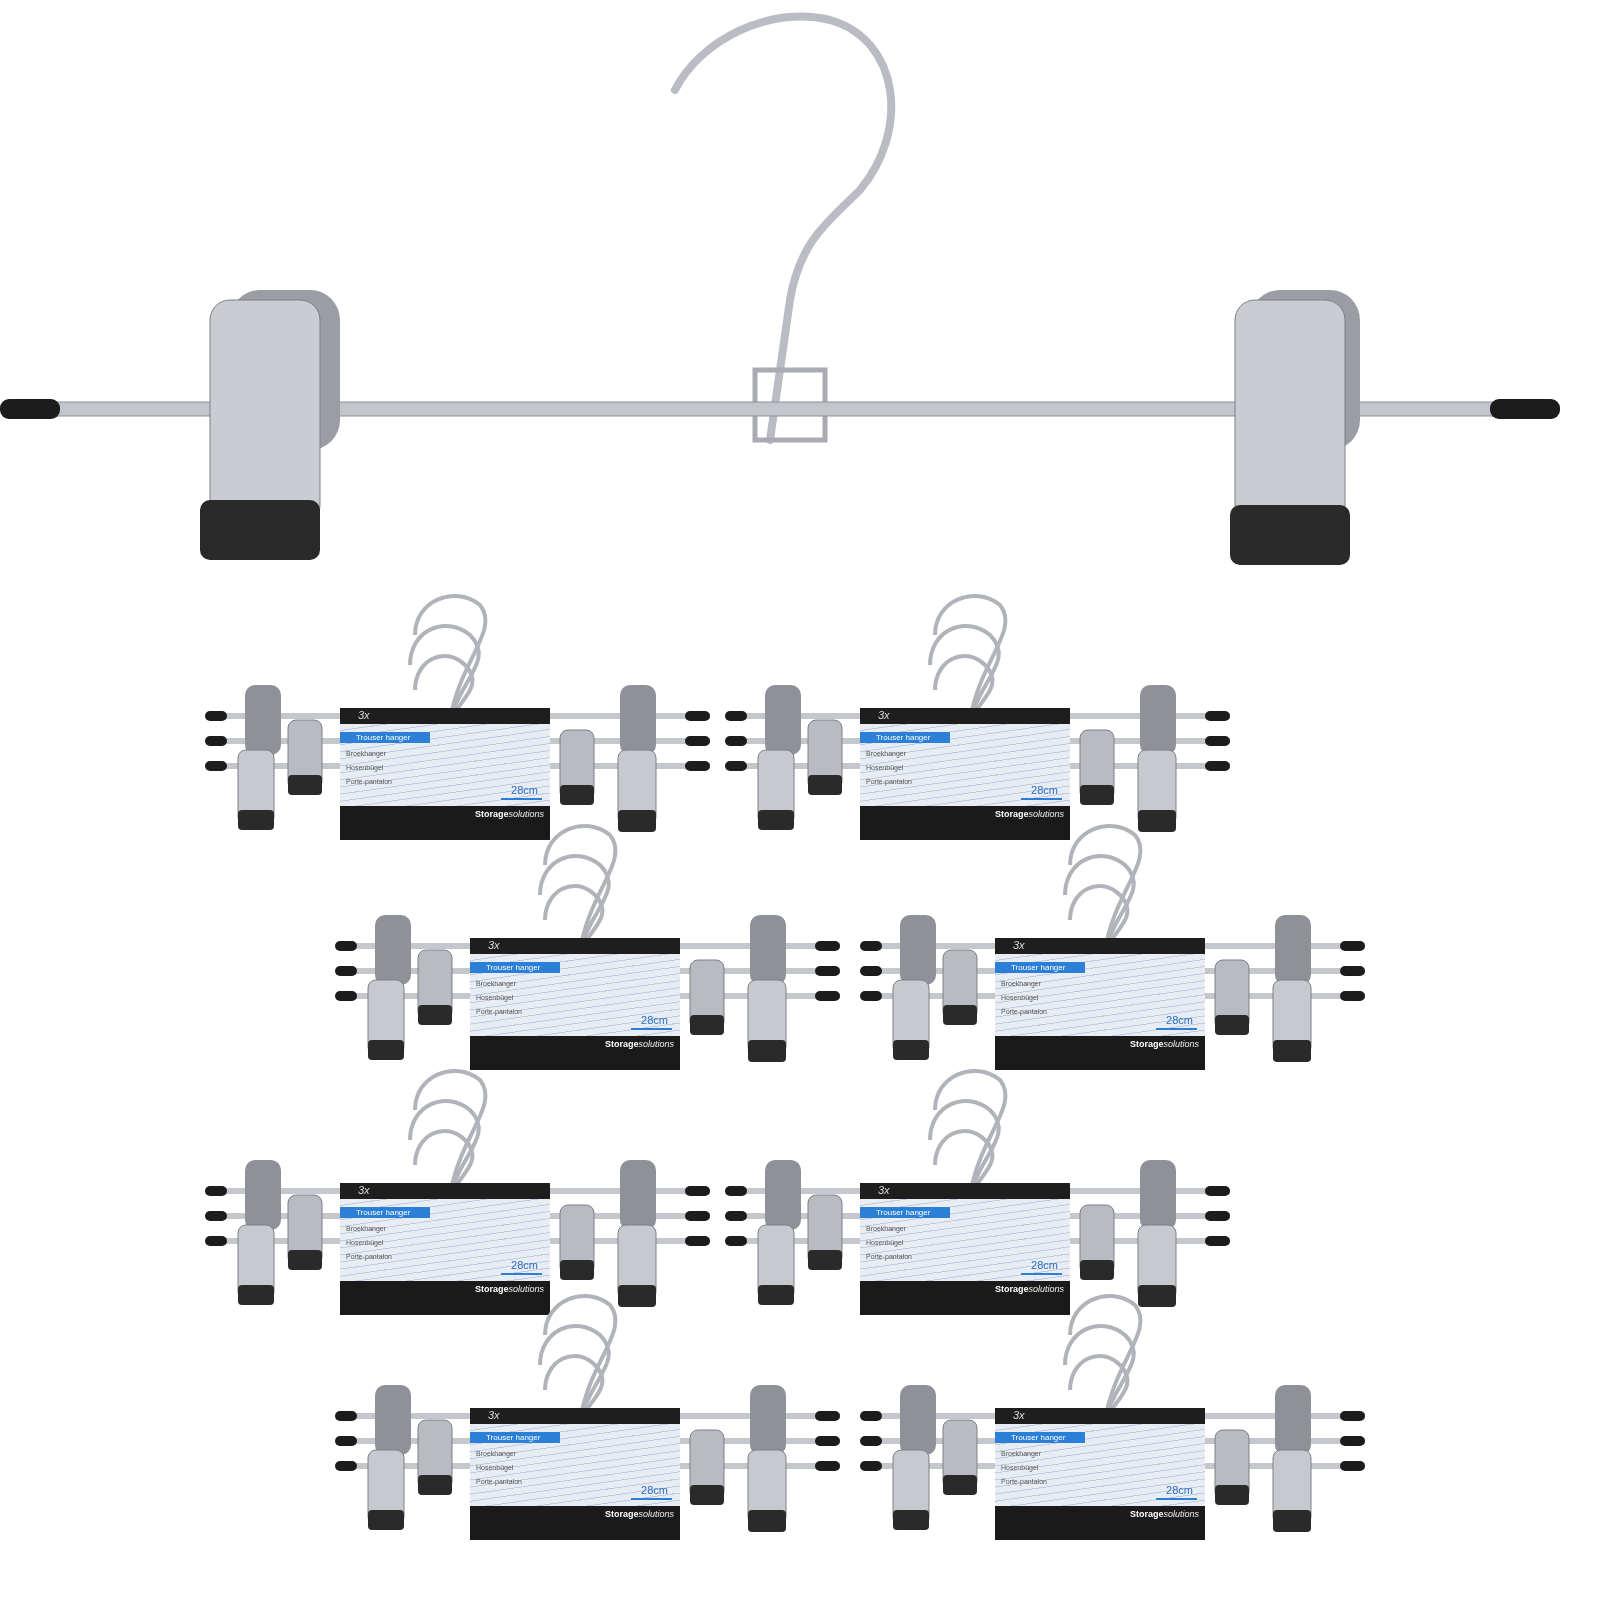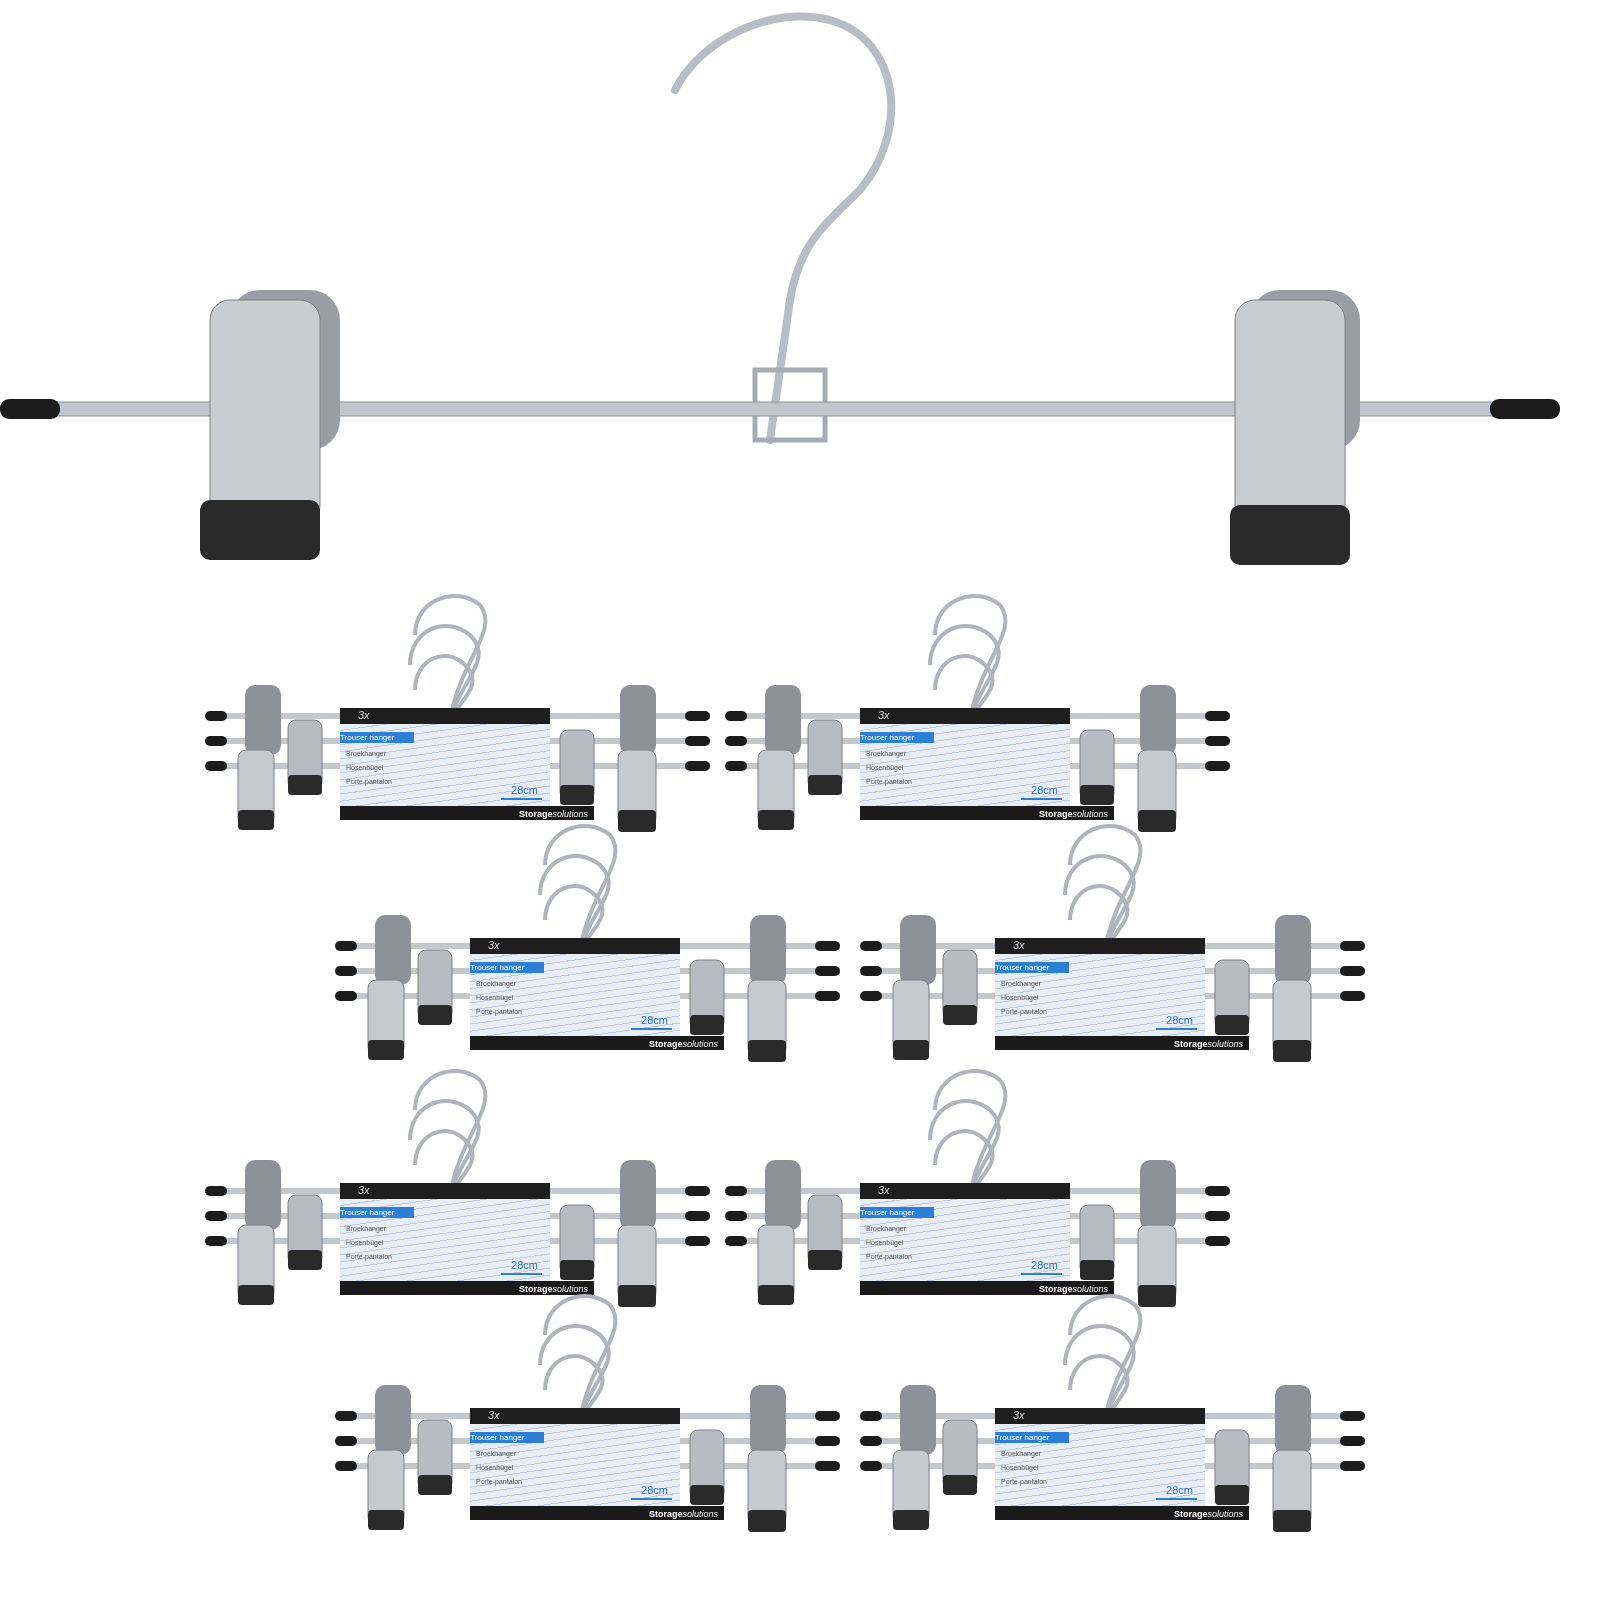--- a/index.html
+++ b/index.html
@@ -4,24 +4,24 @@
 <style>
   html,body{margin:0;padding:0;background:#ffffff;}
   body{width:1600px;height:1600px;position:relative;overflow:hidden;font-family:"Liberation Sans",sans-serif;}
   .hero{position:absolute;left:0;top:0;width:1600px;height:580px;}
   .pack{position:absolute;width:520px;height:250px;}
   .card{position:absolute;left:140px;top:118px;width:210px;height:130px;}
   .card-top{position:absolute;left:0;top:0;width:210px;height:16px;background:#1e1e1e;text-align:right;}
   .card-top span{position:absolute;left:18px;top:1px;font-size:11px;color:#ddd;font-style:italic;}
   .card-body{position:absolute;left:0;top:16px;width:210px;height:82px;background:#e8ecf3;
     background-image:repeating-linear-gradient(172deg,transparent 0 6px,rgba(120,140,190,.35) 6px 7px);}
-  .card-title{position:absolute;left:0;top:8px;width:74px;height:11px;background:#2b7fd6;color:#fff;font-size:8px;line-height:11px;padding-left:0;}
+  .card-title{position:absolute;left:0;top:8px;width:74px;height:11px;background:#2b7fd6;color:#fff;font-size:8px;line-height:11px;padding-left:16px;}
   .card-line{position:absolute;left:6px;font-size:7px;color:#555;}
   .card-size{position:absolute;right:8px;top:16px;font-size:11px;color:#2b6fc0;border-bottom:2px solid #2b7fd6;padding:0 4px 2px 10px;margin-top:44px;}
-  .card-bot{position:absolute;left:0;top:98px;width:210px;height:14px;background:#1a1a1a;padding-left:44px;}
+  .card-bot{position:absolute;left:0;top:98px;width:210px;height:34px;background:#1a1a1a;}
   .card-bot span{position:absolute;right:6px;top:3px;font-size:9px;color:#eee;}
   .card-bot b{color:#fff;}
 </style>
 </head>
 <body>
 
 <svg class="hero" viewBox="0 0 1600 580" width="1600" height="580">
   <path d="M770 440 L790 300 C800 240 830 220 860 190 C910 130 900 40 830 20 C770 5 700 40 675 90" fill="none" stroke="#b9bdc3" stroke-width="8" stroke-linecap="round"></path>
   <rect x="755" y="370" width="70" height="70" fill="none" stroke="#a8acb2" stroke-width="5"></rect>
   <rect x="40" y="402" width="1510" height="14" rx="4" fill="#c2c6cc" stroke="#8e9298" stroke-width="1"></rect>

